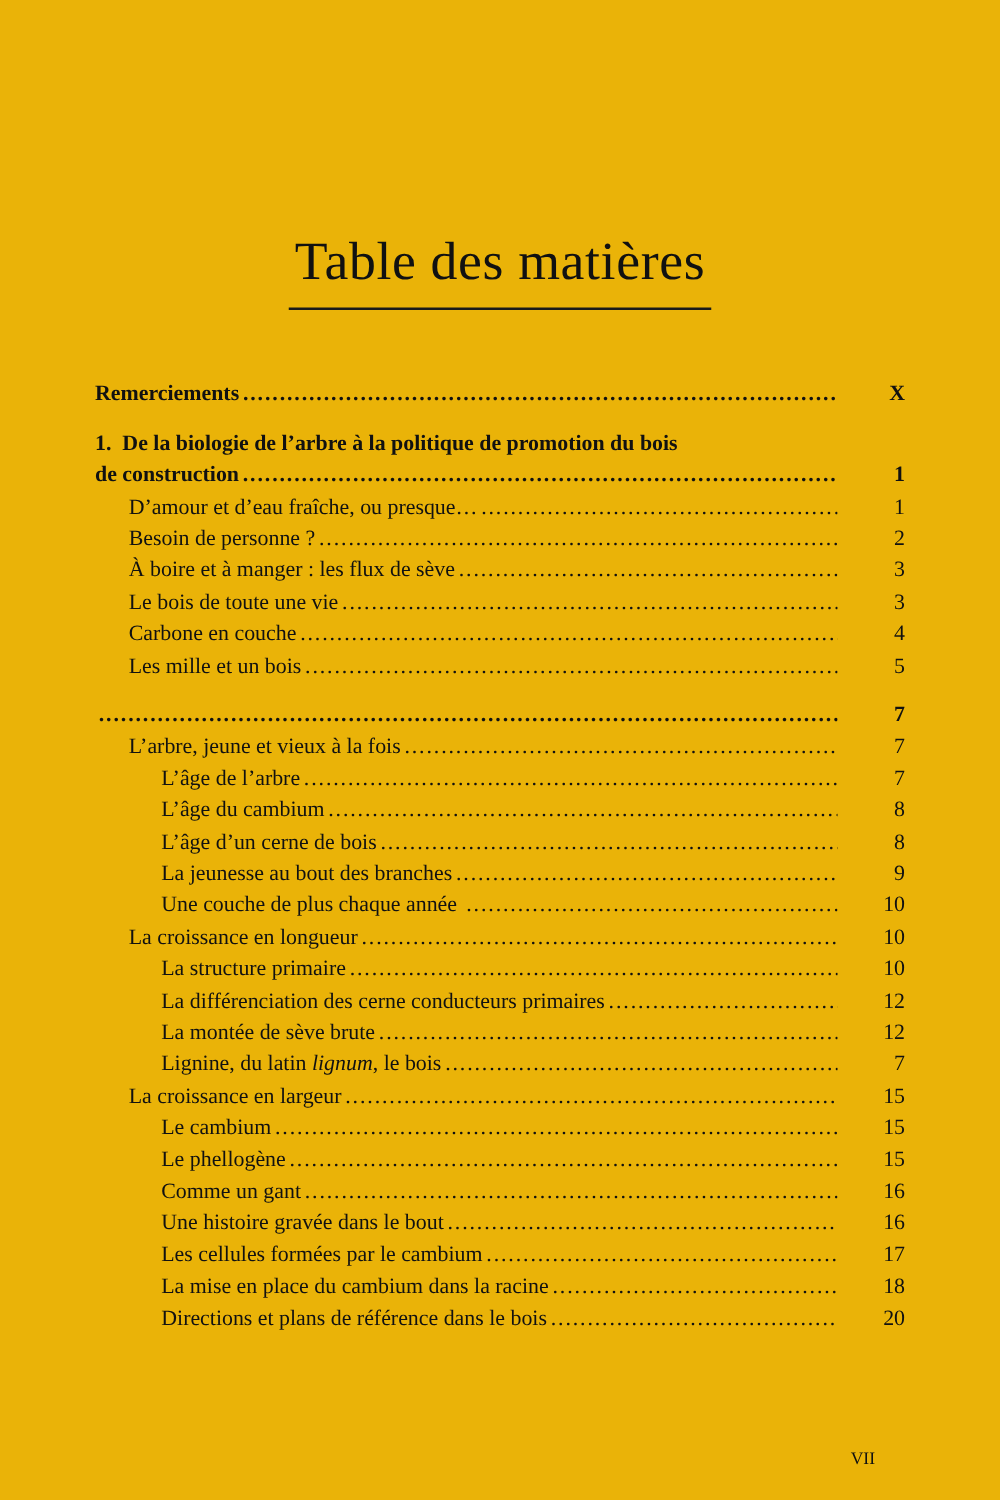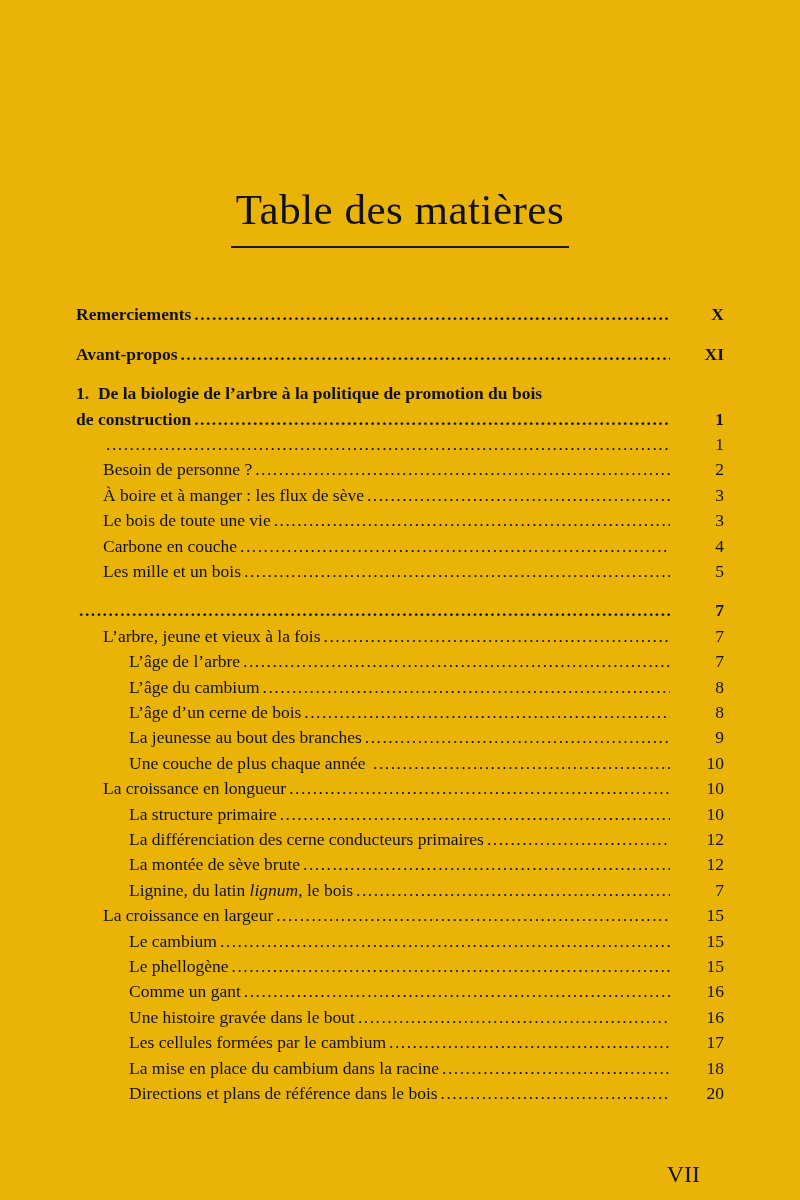--- a/index.html
+++ b/index.html
@@ -63,55 +63,51 @@
     color: #111111;
   }
   .toc-page {
     flex: 0 0 auto;
     min-width: 52px;
     text-align: right;
   }
   .folio {
     position: absolute;
     right: 100px;
-    bottom: 12px;
-    font-size: 24px;
+    bottom: 24px;
+    font-size: 14px;
     text-align: right;
   }
 </style>
 </head>
 <body>
 
 <div class="sheet">
 
   <header class="title-block">
     <h1>Table des matières</h1>
     <div class="title-rule"></div>
   </header>
 
   <main class="toc">
       <div class="toc-row level-0 bold space-before">
         <span class="toc-label">Remerciements</span>
         <span class="toc-dots"></span>
         <span class="toc-page">X</span>
       </div>
-      <div class="toc-row level-0 bold space-before">
-        <span class="toc-label">Avant-propos</span>
-        <span class="toc-dots"></span>
-        <span class="toc-page">XI</span>
-      </div>
       <div class="toc-row level-0 bold space-before nodots">
         <span class="toc-label">1.&nbsp; De la biologie de l’arbre à la politique de promotion du bois</span>
       </div>
       <div class="toc-row level-0 bold">
         <span class="toc-label">de construction</span>
         <span class="toc-dots"></span>
         <span class="toc-page">1</span>
       </div>
       <div class="toc-row level-1">
+        <span class="toc-label">D’amour et d’eau fraîche, ou presque…</span>
         <span class="toc-dots"></span>
         <span class="toc-page">1</span>
       </div>
       <div class="toc-row level-1">
         <span class="toc-label">Besoin de personne ?</span>
         <span class="toc-dots"></span>
         <span class="toc-page">2</span>
       </div>
       <div class="toc-row level-1">
         <span class="toc-label">À boire et à manger : les flux de sève</span>

